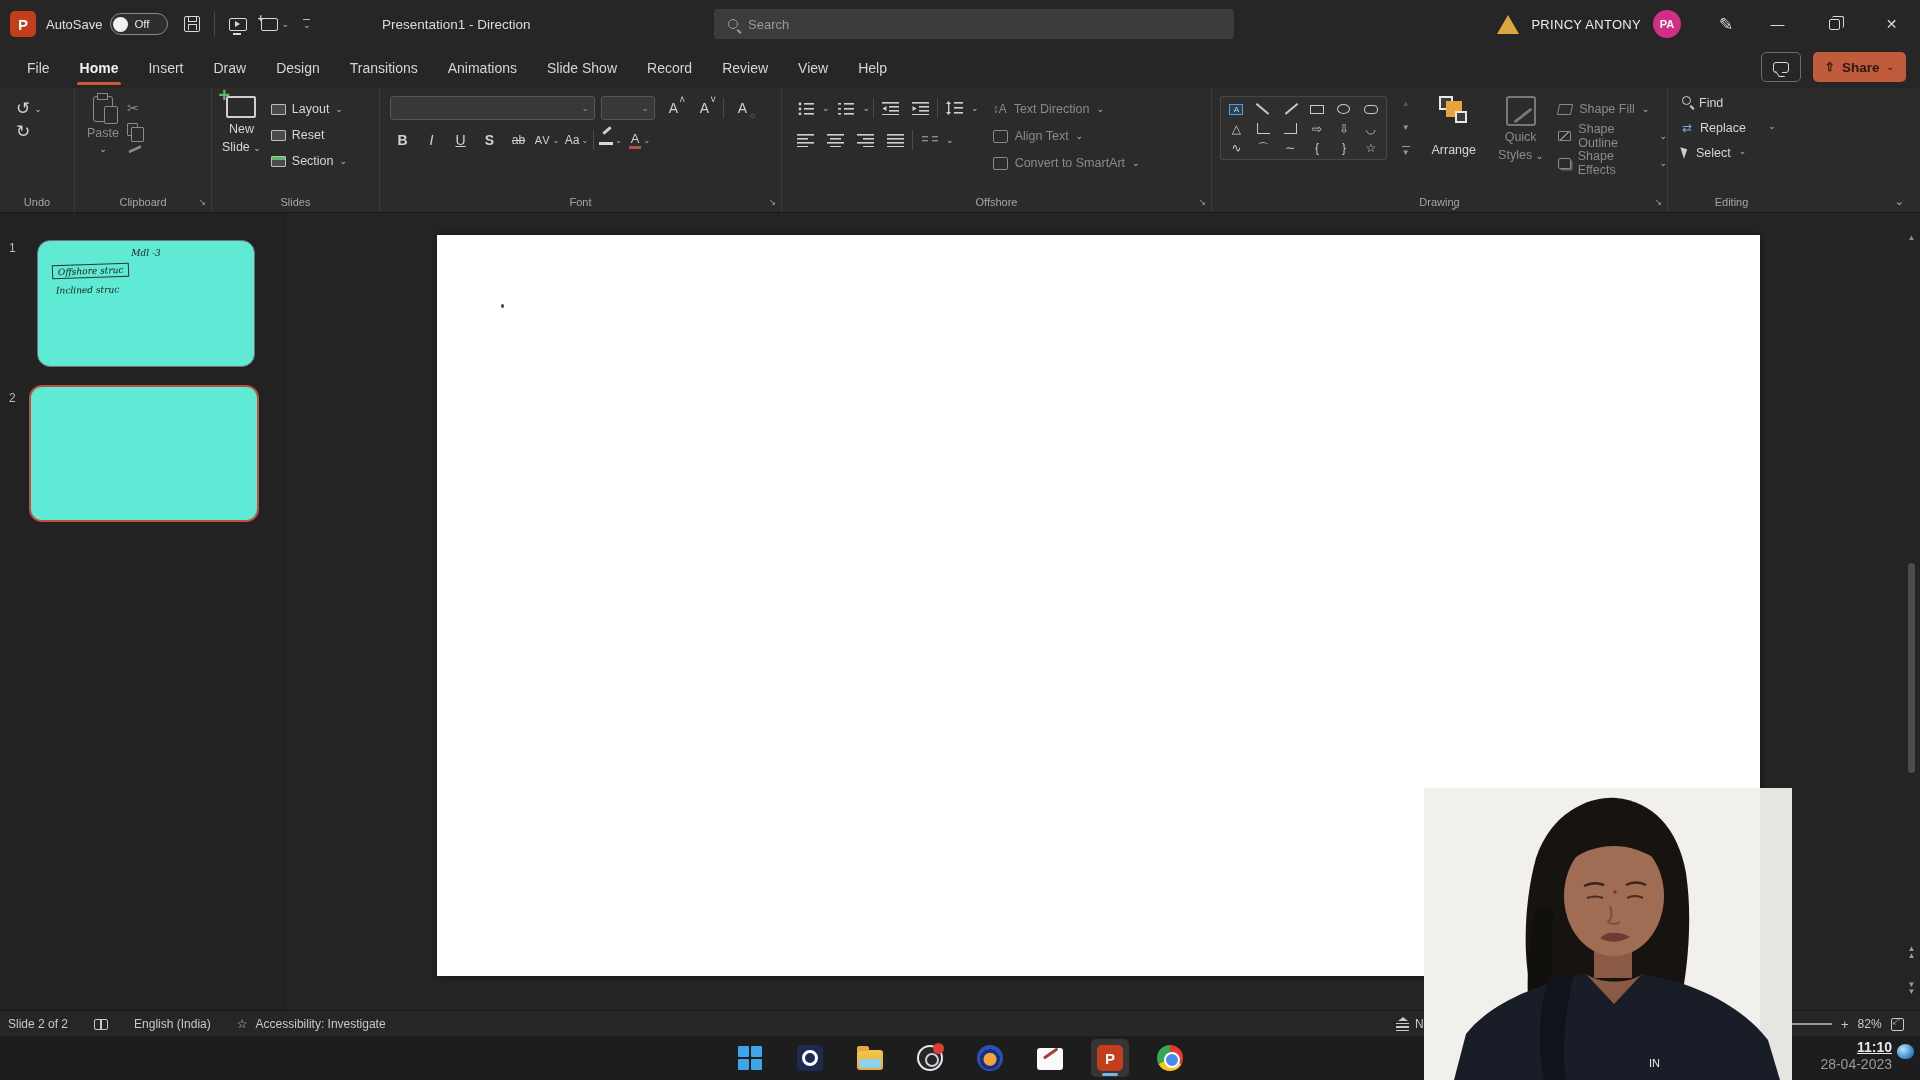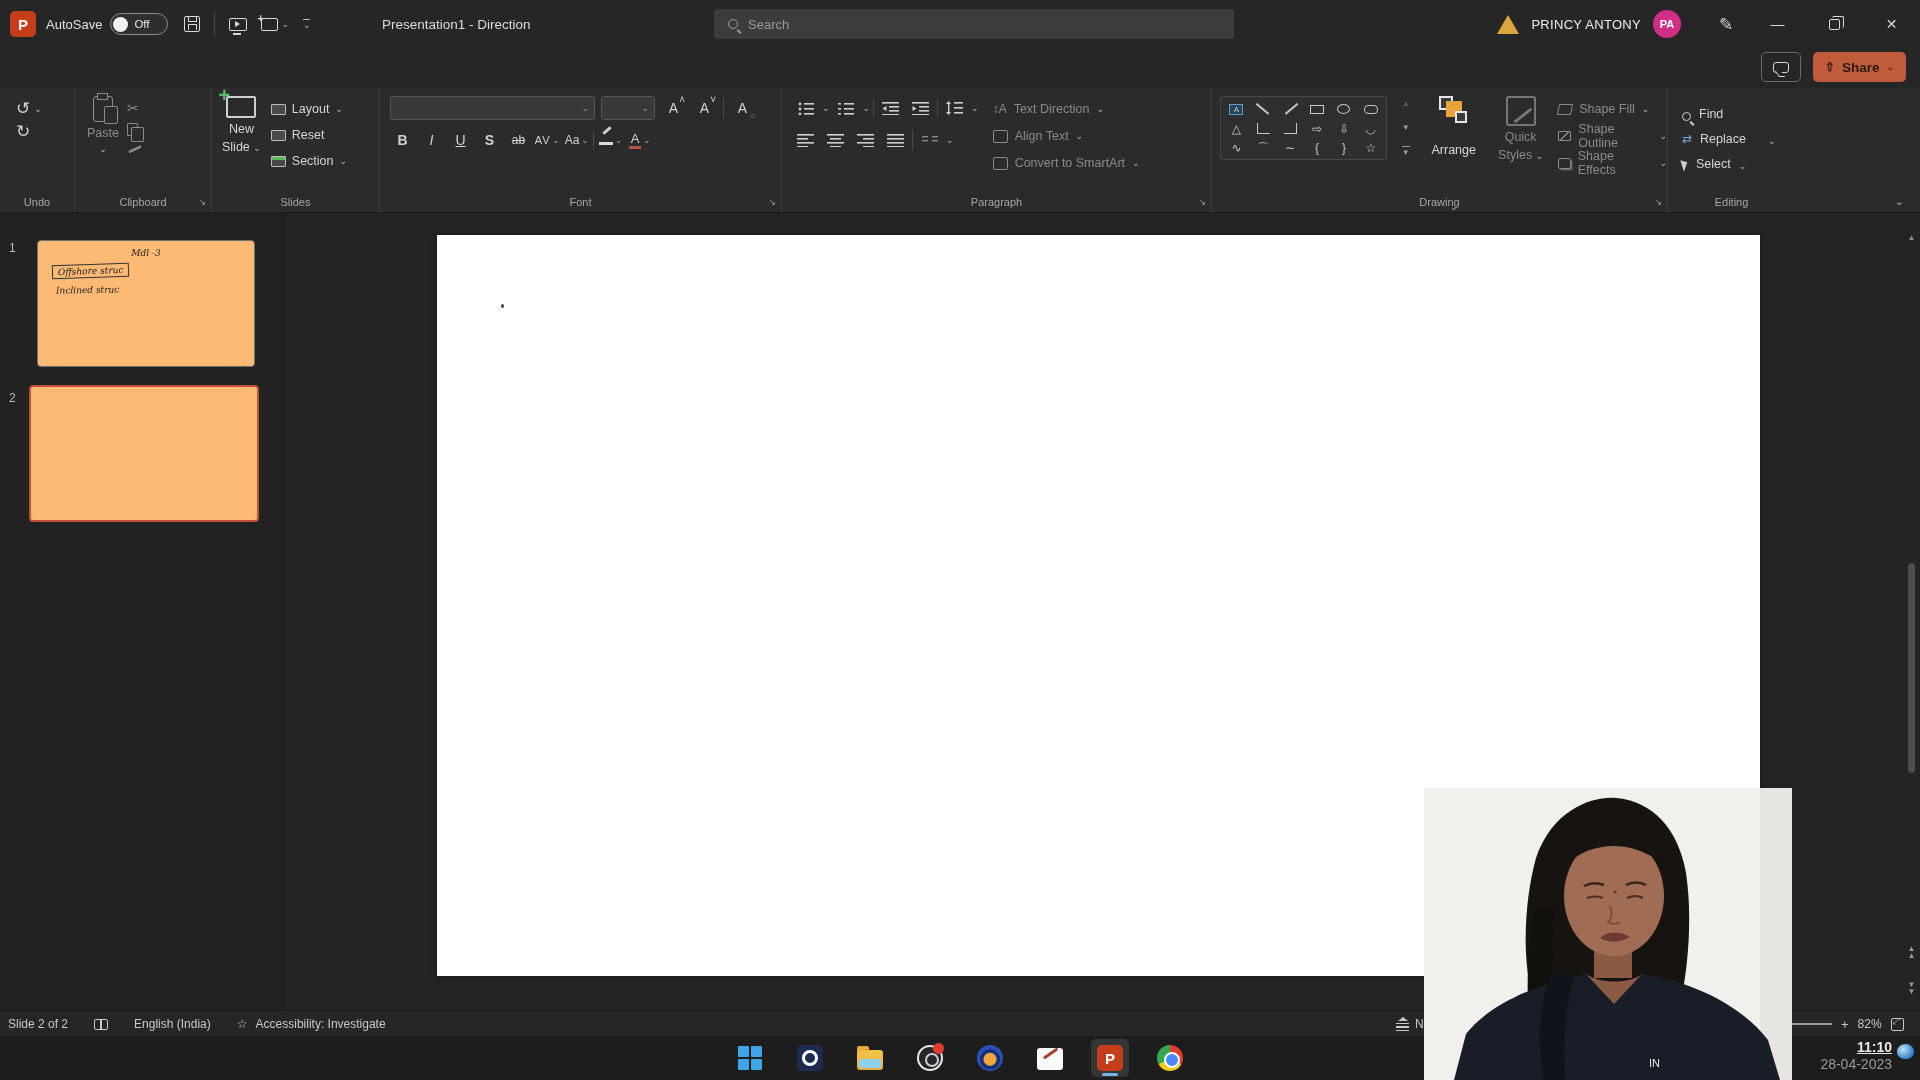--- a/index.html
+++ b/index.html
@@ -116,31 +116,31 @@
   .arrange-ic .sq1 { position:absolute; left:0; top:0; width:14px; height:14px; border:2px solid #e8e8e8; background:#3b3b3b; }
   .arrange-ic .sq2 { position:absolute; left:7px; top:5px; width:16px; height:16px; background:#e8a33d; }
   .arrange-ic .sq3 { position:absolute; left:16px; top:15px; width:12px; height:12px; border:2px solid #e8e8e8; background:#3b3b3b; }
   .qs-ic { width:30px; height:30px; border:2px solid #777; border-radius:3px; position:relative; }
   .qs-ic::after { content:""; position:absolute; left:4px; top:16px; width:22px; height:3px; background:#777; transform:rotate(-38deg); border-radius:2px; }
   .fill-ic { width:14px; height:11px; border:1.5px solid #8a8a8a; transform:skewX(-12deg); border-radius:1px; position:relative; }
   .outline-ic { width:14px; height:10px; border:1.5px solid #8a8a8a; border-radius:1px; position:relative; background:linear-gradient(135deg, transparent 45%, #8a8a8a 45%, #8a8a8a 55%, transparent 55%); }
   .effects-ic { width:13px; height:11px; border:1.5px solid #8a8a8a; border-radius:2px; box-shadow:2px 2px 0 -0.5px #666; }
   
   .g-edit { width:127px; padding-left:14px; }
-  .erow { display:flex; align-items:flex-end; gap:8px; font-size:12.5px; color:#d6d6d6; height:25px; }
+  .erow { display:flex; align-items:flex-start; gap:8px; font-size:12.5px; color:#d6d6d6; height:25px; }
   .find-ic { width:9px; height:9px; border:1.6px solid #cfcfcf; border-radius:50%; position:relative; }
   .find-ic::after { content:""; position:absolute; left:8px; top:8px; width:5px; height:1.6px; background:#cfcfcf; transform:rotate(45deg); transform-origin:0 0; }
   .replace-ic { font-size:12px; color:#7aa7d9; }
   .select-ic { width:0; height:0; border-left:6px solid #cfcfcf; border-top:4px solid transparent; border-bottom:8px solid transparent; transform:rotate(-18deg); }
   .collapse-ribbon { position:absolute; right:16px; bottom:4px; color:#b5b5b5; font-size:11px; }
   
   #workspace { position:absolute; left:0; top:213px; width:1920px; height:797px; background:#242424; }
   #thumbs { position:absolute; left:0; top:0; width:285px; height:100%; background:#222; border-right:1px solid #191919; }
   .thumb-num { position:absolute; font-size:12px; color:#bdbdbd; }
-  .thumb { position:absolute; background:#fdba74; border-radius:4px; border:1px solid #6f6f6f;padding-left:16px; }
+  .thumb { position:absolute; background:#5eead4; border-radius:13px; border:1px solid #6f6f6f;padding-left:16px; }
   .thumb.selected { border:2px solid #c0503a; }
   .ink-title { position:absolute; left:0; right:0; top:7px; text-align:center; font-family:"DejaVu Serif", serif; font-style:italic; font-size:9px; color:#222; }
   .ink-box { position:absolute; left:14px; top:23px; border:1px solid #333; padding:1px 5px; font-family:"DejaVu Serif", serif; font-style:italic; font-size:9px; color:#222; transform:rotate(-2deg); }
   .ink-line { position:absolute; left:18px; top:44px; font-family:"DejaVu Serif", serif; font-style:italic; font-size:9px; color:#222; transform:rotate(-1deg); }
   #slide-canvas { position:absolute; left:437px; top:22px; width:1323px; height:741px; background:#fff; box-shadow:0 0 6px rgba(0,0,0,.45); }
   .ink-dot { position:absolute; left:64px; top:69px; width:3px; height:4px; border-radius:50%; background:#444; }
   #vscroll { position:absolute; right:2px; top:20px; width:13px; height:770px; }
   .vs-arrow { width:100%; text-align:center; color:#8a8a8a; font-size:8px; }
   .vs-thumb { position:absolute; left:3px; top:330px; width:7px; height:210px; background:#4d4d4d; border-radius:4px; }
   .vs-jump { position:absolute; left:0; width:100%; text-align:center; color:#9a9a9a; font-size:8px; line-height:7px; }
@@ -232,20 +232,34 @@
     <span class="pen-btn">✎</span>
     <span class="winbtn">—</span>
     <span class="winbtn">
         <span class="restore-ic"></span>
       </span>
     <span class="winbtn">✕</span>
   </div>
 </div>
 
 <div id="tabrow">
+  <div class="tabs">
+    <span class="rtab">File</span>
+    <span class="rtab active">Home</span>
+    <span class="rtab">Insert</span>
+    <span class="rtab">Draw</span>
+    <span class="rtab">Design</span>
+    <span class="rtab">Transitions</span>
+    <span class="rtab">Animations</span>
+    <span class="rtab">Slide Show</span>
+    <span class="rtab">Record</span>
+    <span class="rtab">Review</span>
+    <span class="rtab">View</span>
+    <span class="rtab">Help</span>
+  </div>
   <div class="tabrow-right">
     <span class="comment-btn">
         <span class="bubble"></span>
       </span>
     <span class="share-btn">
       <span class="share-arrow">⇧</span>
       <span>Share</span>
       <span class="share-caret">⌄</span>
     </span>
   </div>
@@ -459,21 +473,21 @@
           <span class="pl-ic"></span>
           <span>Align Text</span>
           <span class="chev">⌄</span>
         </div>
       <div class="plab">
           <span class="pl-ic"></span>
           <span>Convert to SmartArt</span>
           <span class="chev">⌄</span>
         </div>
     </div>
-    <div class="glabel">Paragraph</div>
+    <div class="glabel">Offshore</div>
     <span class="launcher">↘</span>
   </div>
 
   <div class="rgroup g-draw">
     <div class="shape-box">
       <span class="shp-tbox">A</span>
       <span class="shp-line"></span>
       <span class="shp-line" style="transform:scaleX(-1);"></span>
       <span class="shp-rect"></span>
       <span class="shp-oval"></span>

